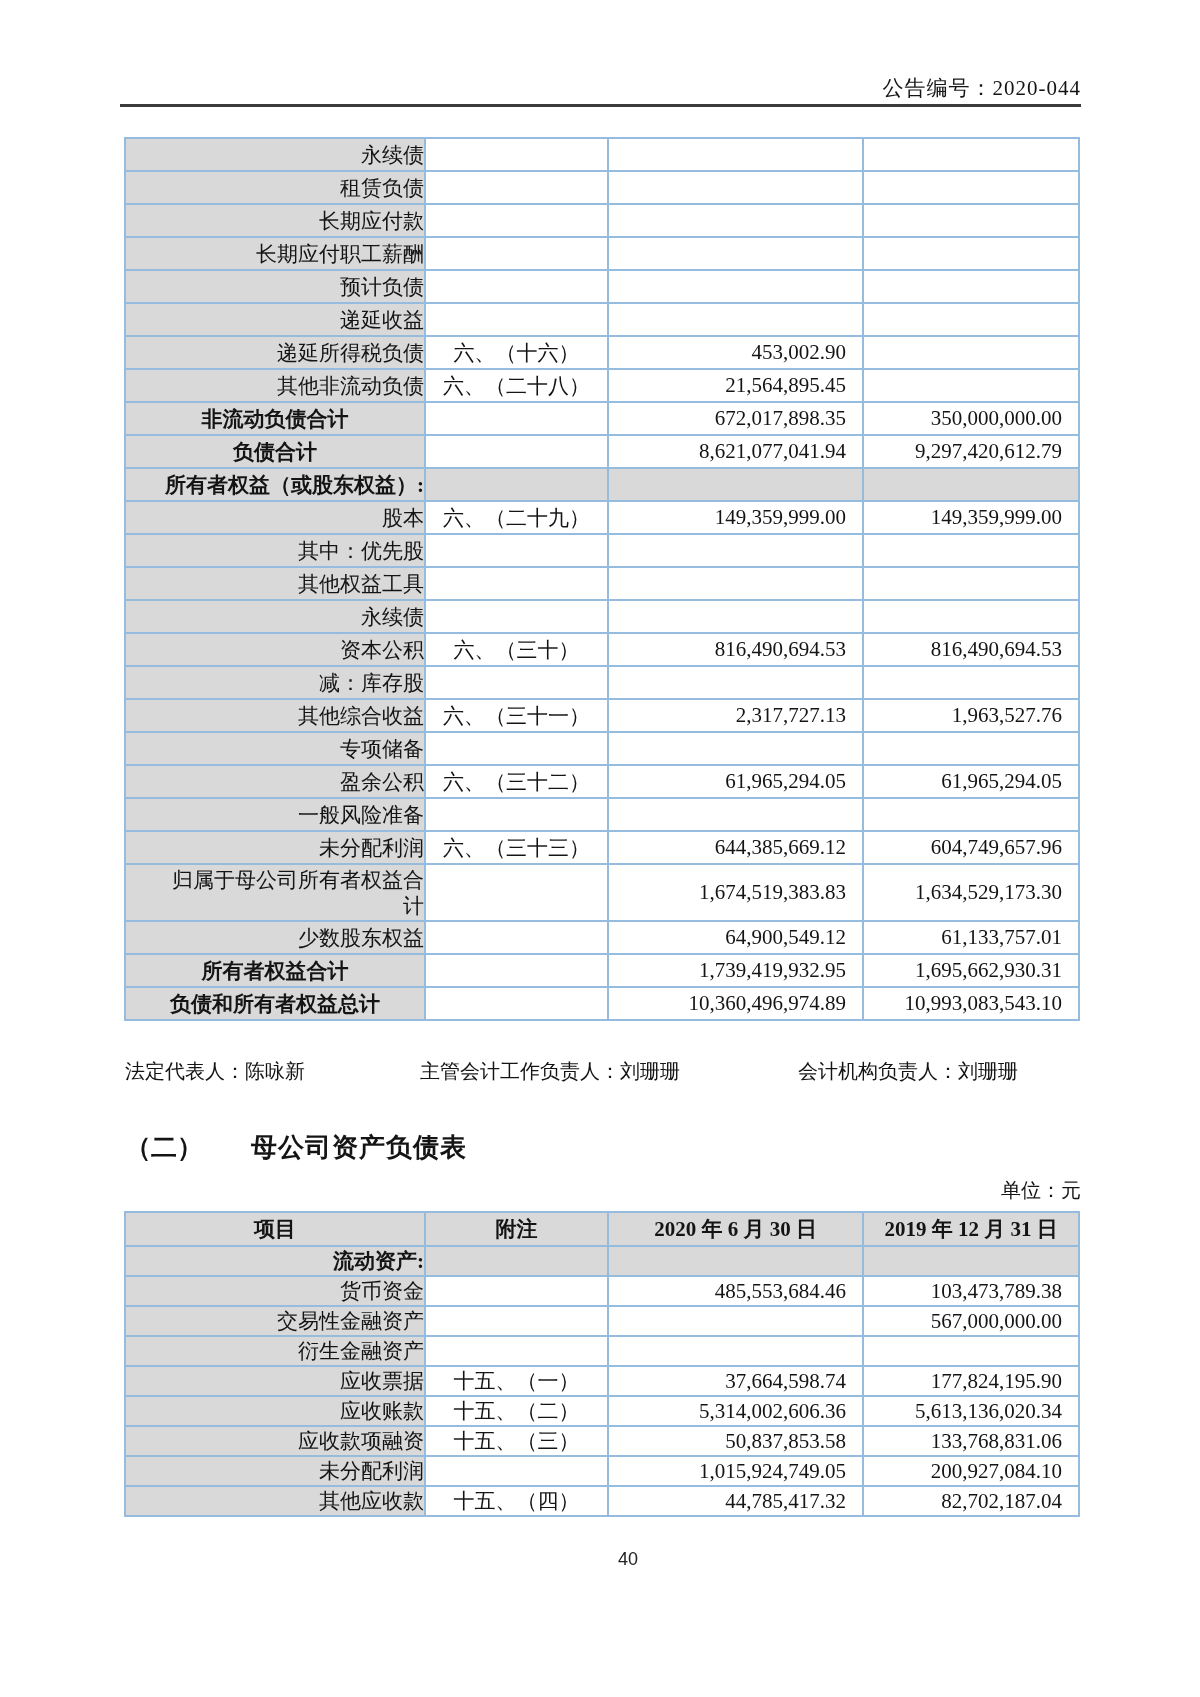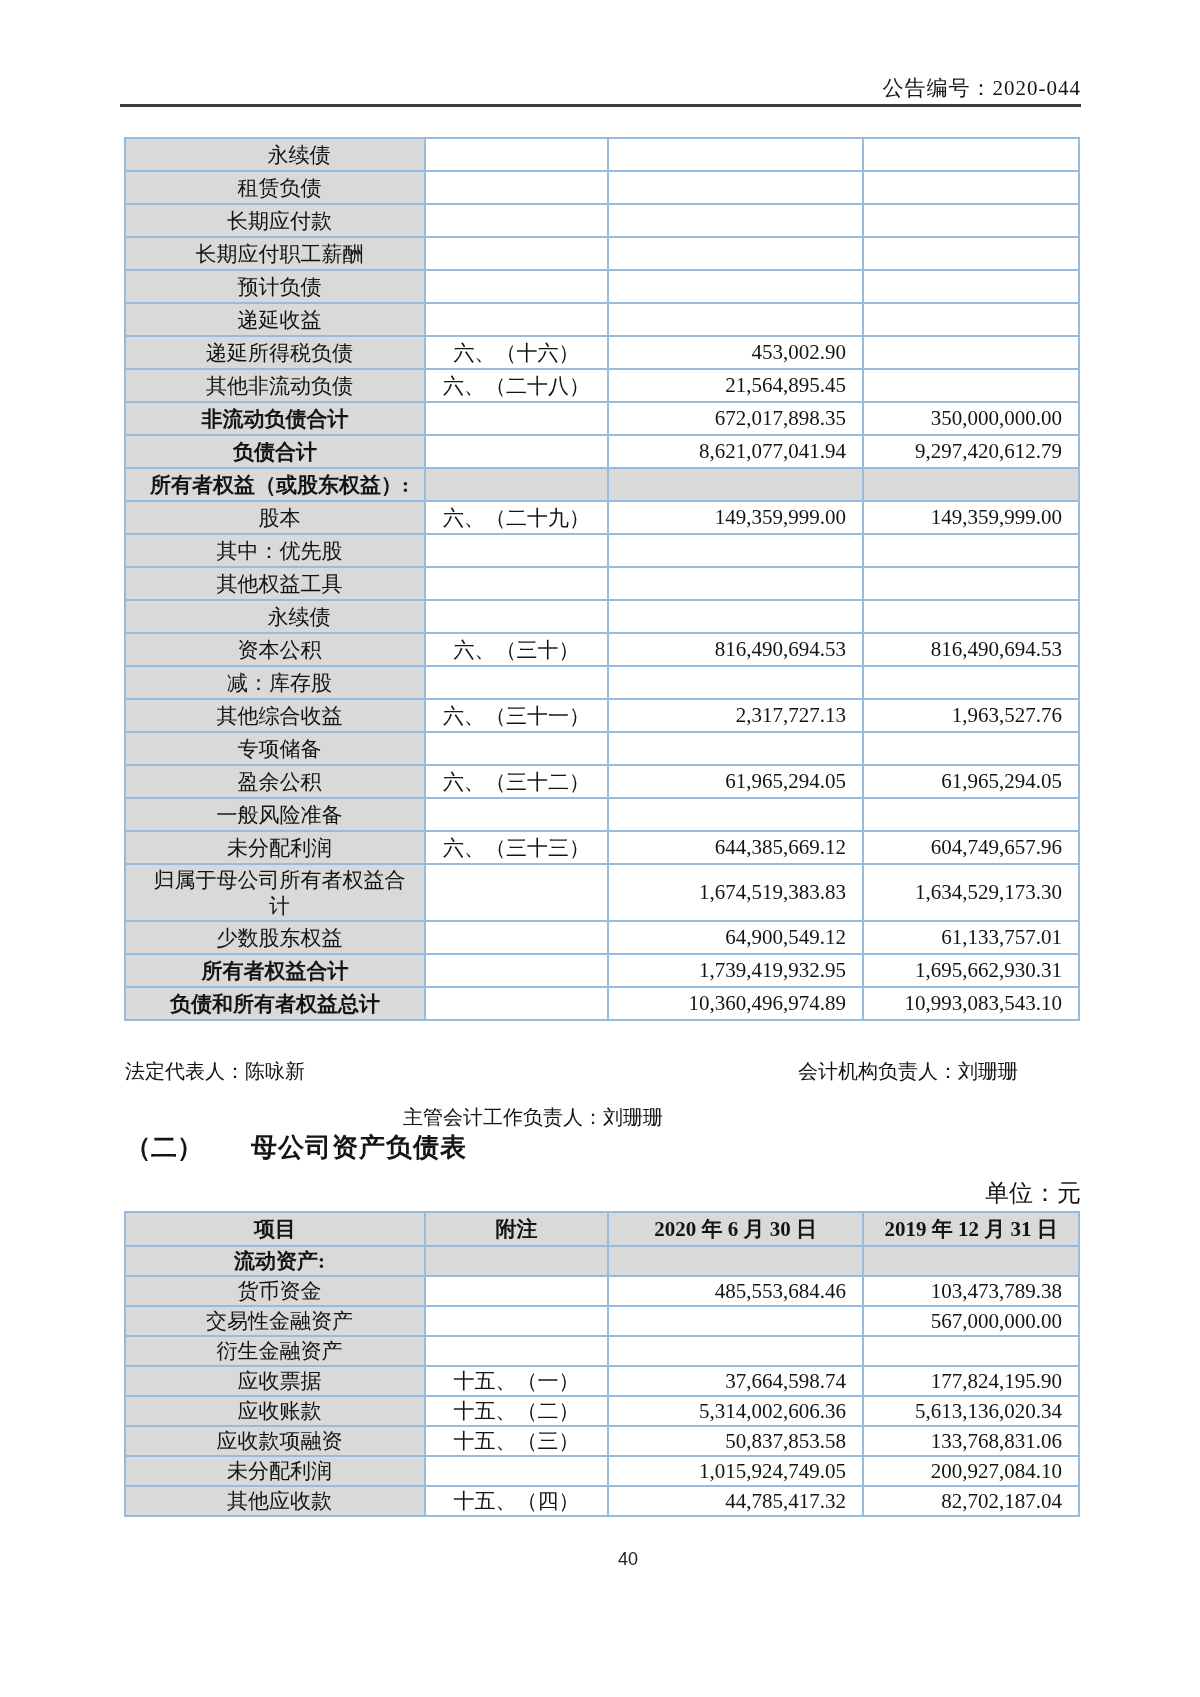--- a/index.html
+++ b/index.html
@@ -20,41 +20,41 @@
   td, th { border:2px solid #95BBDF; font-size:21px; font-weight:normal; overflow:hidden; }
 
   .fin-table { position:absolute; left:124px; width:954px; background:#fff; }
   .t1 { top:137px; }
   .t2 { top:1211px; }
 
   .t1 td { height:33px; }
   .t2 td { height:16px; }
   .t2 th { height:34px; background:#D9D9D9; font-weight:bold; text-align:center; }
 
-  td.c-label { background:#D9D9D9; text-align:center; padding-left:9px; }
+  td.c-label { background:#D9D9D9; text-align:right; padding-left:9px; }
   td.c-note  { text-align:center; }
   td.c-num   { text-align:right; padding-right:16px; }
 
   tr.r-indent td.c-label { padding-left:48px; }
   tr.r-total td.c-label { text-align:center; font-weight:bold; padding-left:0; }
   tr.r-section td { background:#D9D9D9; }
   tr.r-section td.c-label { font-weight:bold; }
   tr.r-tall td { height:57px; }
   tr.r-tall td.c-label { line-height:26px; }
   tr.r-tall td.c-label .wrapbox { display:inline-block; max-width:262px; vertical-align:middle; }
 
   .signatures { position:absolute; top:1058px; left:0; width:1080px; height:26px; font-size:20px; }
   .sig-1 { position:absolute; left:125px; }
-  .sig-2 { position:absolute; left:403px;margin-top:46px; }
+  .sig-2 { position:absolute; left:420px; }
   .sig-3 { position:absolute; left:798px; }
 
   .section-heading { position:absolute; top:1130px; left:125px; font-size:26px; font-weight:bold; }
   .section-heading .sec-title { margin-left:48px; letter-spacing:1px; }
 
-  .unit-label { position:absolute; top:1177px; right:119px; font-size:24px; }
+  .unit-label { position:absolute; top:1177px; right:119px; font-size:20px; }
 
   .page-number { position:absolute; top:1549px; left:0; width:1200px; text-align:center;
                  font-size:18px; font-family:"Liberation Sans","DejaVu Sans",sans-serif; color:#222;margin-left:28px; }
 </style>
 </head>
 <body>
 
 <div class="page">
 
   <div class="notice">公告编号：2020-044</div>

